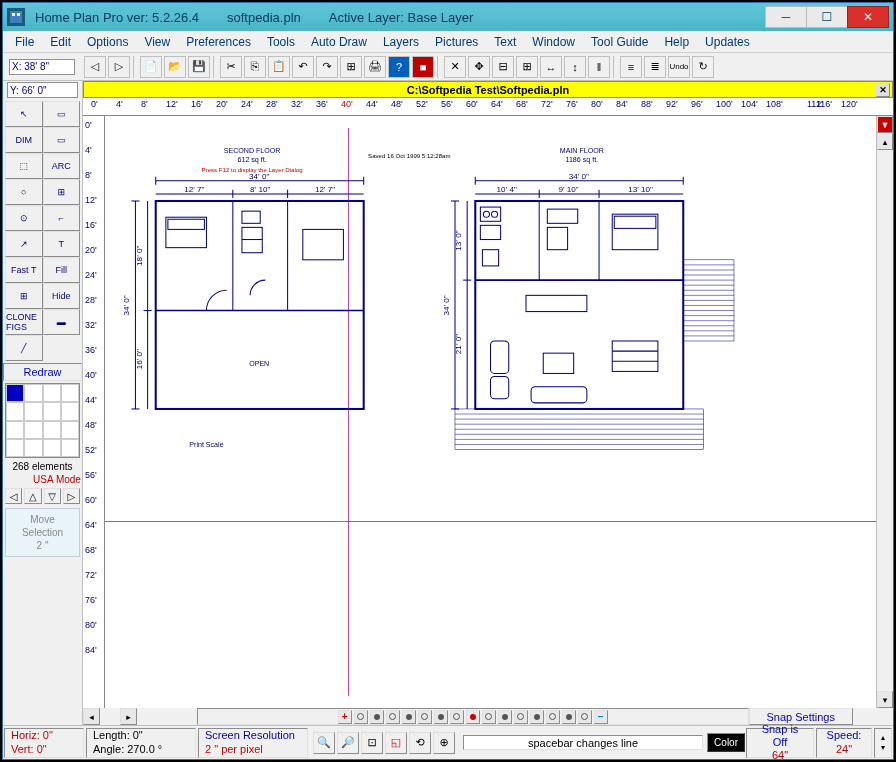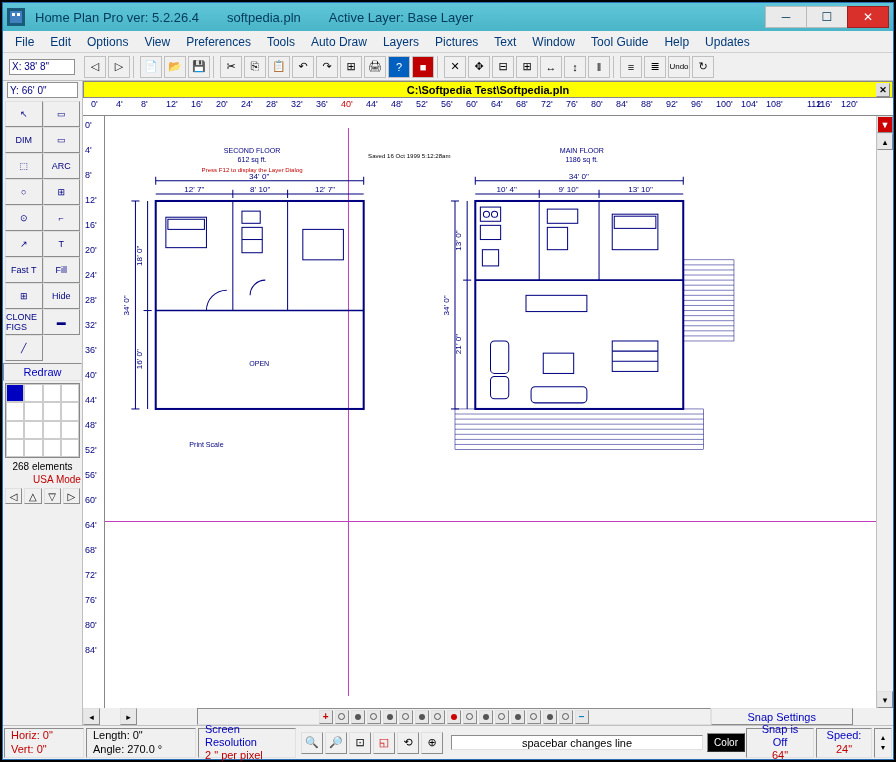--- a/index.html
+++ b/index.html
@@ -47,21 +47,21 @@
 .scroll-track { flex: 1; background: #f0f0f0; }
 .hscroll-row { height: 17px; display: flex; background: #f0f0f0; }
 .hscroll-row .scroll-btn { width: 17px; height: 17px; }
 .dot-strip { flex: 1; display: flex; align-items: center; justify-content: center; gap: 2px; background: #f0f0f0; border: 1px inset #e0e0e0; }
 .dot { width: 14px; height: 14px; border: 1px outset #e0e0e0; background: #e8e8e8; display: flex; align-items: center; justify-content: center; font-size: 10px; }
 .dot.plus { color: #c00000; font-weight: bold; }
 .dot.minus { color: #0080c0; font-weight: bold; }
 .dot.filled::before { content: ''; width: 6px; height: 6px; background: #555; border-radius: 50%; }
 .dot.hollow::before { content: ''; width: 5px; height: 5px; border: 1px solid #555; border-radius: 50%; }
 .dot.red::before { background: #c00; }
-.snap-btn { padding: 0 36px; font-size: 11px; color: #0000c0; border: 1px outset #e0e0e0; display: flex; align-items: center; cursor: pointer; }
+.snap-btn { padding: 0 17px; font-size: 11px; color: #0000c0; border: 1px outset #e0e0e0; display: flex; align-items: center; cursor: pointer; }
 .status-bar { height: 34px; background: #f0f0f0; border-top: 1px solid #c0c0c0; display: flex; align-items: center; font-size: 11px; }
 .status-cell { border: 1px inset #e0e0e0; height: 30px; padding: 1px 6px; display: flex; flex-direction: column; justify-content: center; margin: 0 1px; line-height: 1.2; }
 .status-cell .r1 { color: #c00000; }
 .status-cell .b1 { color: #0000c0; }
 .zoom-btns { display: flex; gap: 2px; margin: 0 4px; }
 .zoom-btn { width: 22px; height: 22px; border: 1px outset #e0e0e0; display: flex; align-items: center; justify-content: center; font-size: 11px; cursor: pointer; background: #f0f0f0; }
 .spacebar-box { flex: 1; background: #fff; border: 1px inset #e0e0e0; height: 15px; display: flex; align-items: center; justify-content: center; font-size: 11px; margin: 0 4px; }
 .color-btn { background: #000; color: #fff; padding: 3px 6px; font-size: 10px; cursor: pointer; border: 1px outset #888; }
 .floor-label { font-size: 7px; fill: #000080; text-anchor: middle; }
 .dim-label { font-size: 8px; fill: #000080; text-anchor: middle; }
@@ -188,20 +188,23 @@
           <div class="color-cell"></div>
       </div>
       <div class="status-label">268 elements</div>
       <div class="status-label usa-mode">USA Mode</div>
       <div class="arrow-row">
         <div class="arrow-btn">◁</div>
         <div class="arrow-btn">△</div>
         <div class="arrow-btn">▽</div>
         <div class="arrow-btn">▷</div>
       </div>
+      <div class="move-sel" style="white-space:pre-line">Move
+Selection
+2 "</div>
     </div>
 
     <div class="canvas-area">
       <div class="file-bar">
         <span>C:\Softpedia Test\Softpedia.pln</span>
         <div class="xbtn">✕</div>
       </div>
       <div class="h-ruler" id="hruler">
           <span style="left: 8px;">0'</span>
           <span style="left: 33px;">4'</span>
@@ -422,21 +425,21 @@
 
   <div class="status-bar">
     <div class="status-cell" style="width:80px">
       <span class="r1">Horiz:  0"</span>
       <span class="r1">Vert:  0"</span>
     </div>
     <div class="status-cell" style="width:110px">
       <span>Length:  0"</span>
       <span>Angle: 270.0 °</span>
     </div>
-    <div class="status-cell" style="width:98px">
+    <div class="status-cell" style="width:110px">
       <span class="b1">Screen Resolution</span>
       <span class="r1">2 " per pixel</span>
     </div>
     <div class="zoom-btns">
       <div class="zoom-btn">🔍</div>
       <div class="zoom-btn">🔎</div>
       <div class="zoom-btn">⊡</div>
       <div class="zoom-btn" style="color:#c00">◱</div>
       <div class="zoom-btn">⟲</div>
       <div class="zoom-btn">⊕</div>

